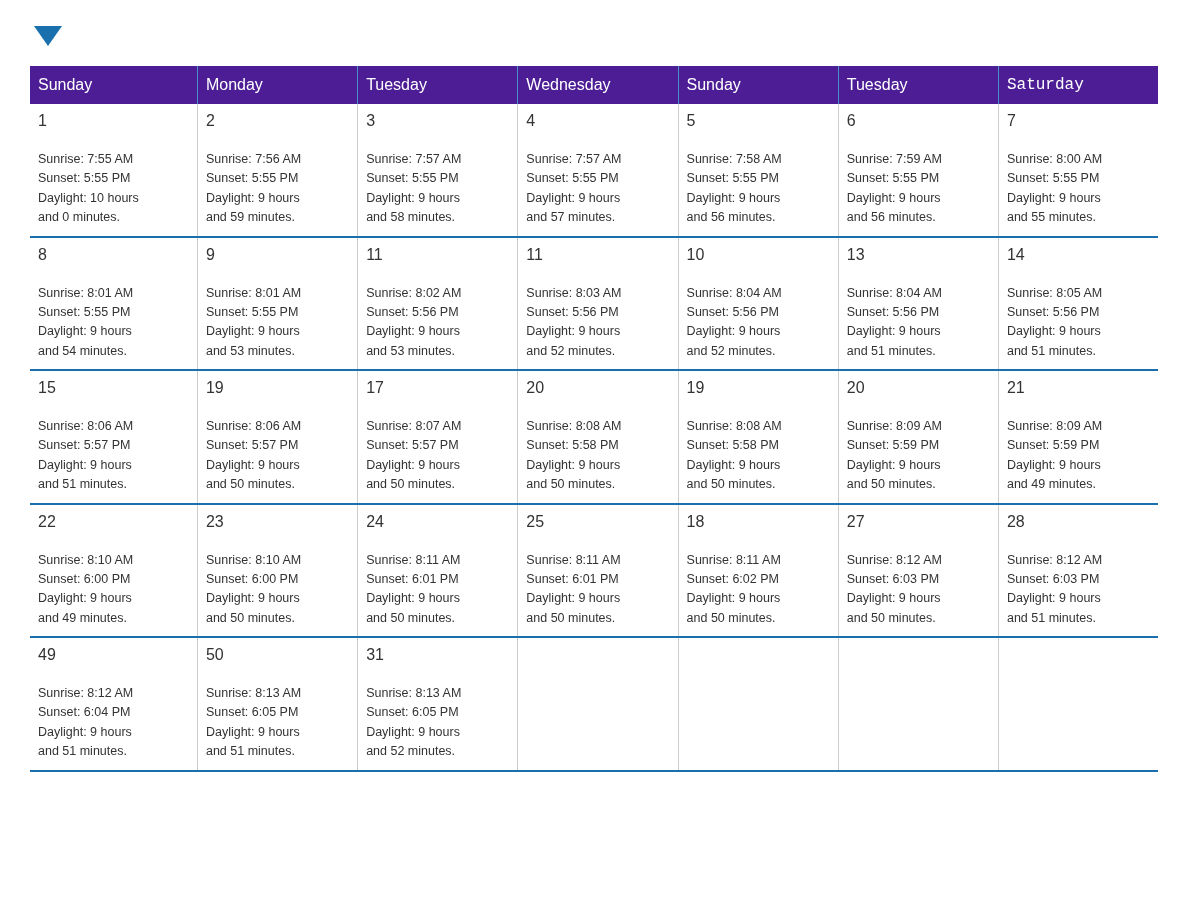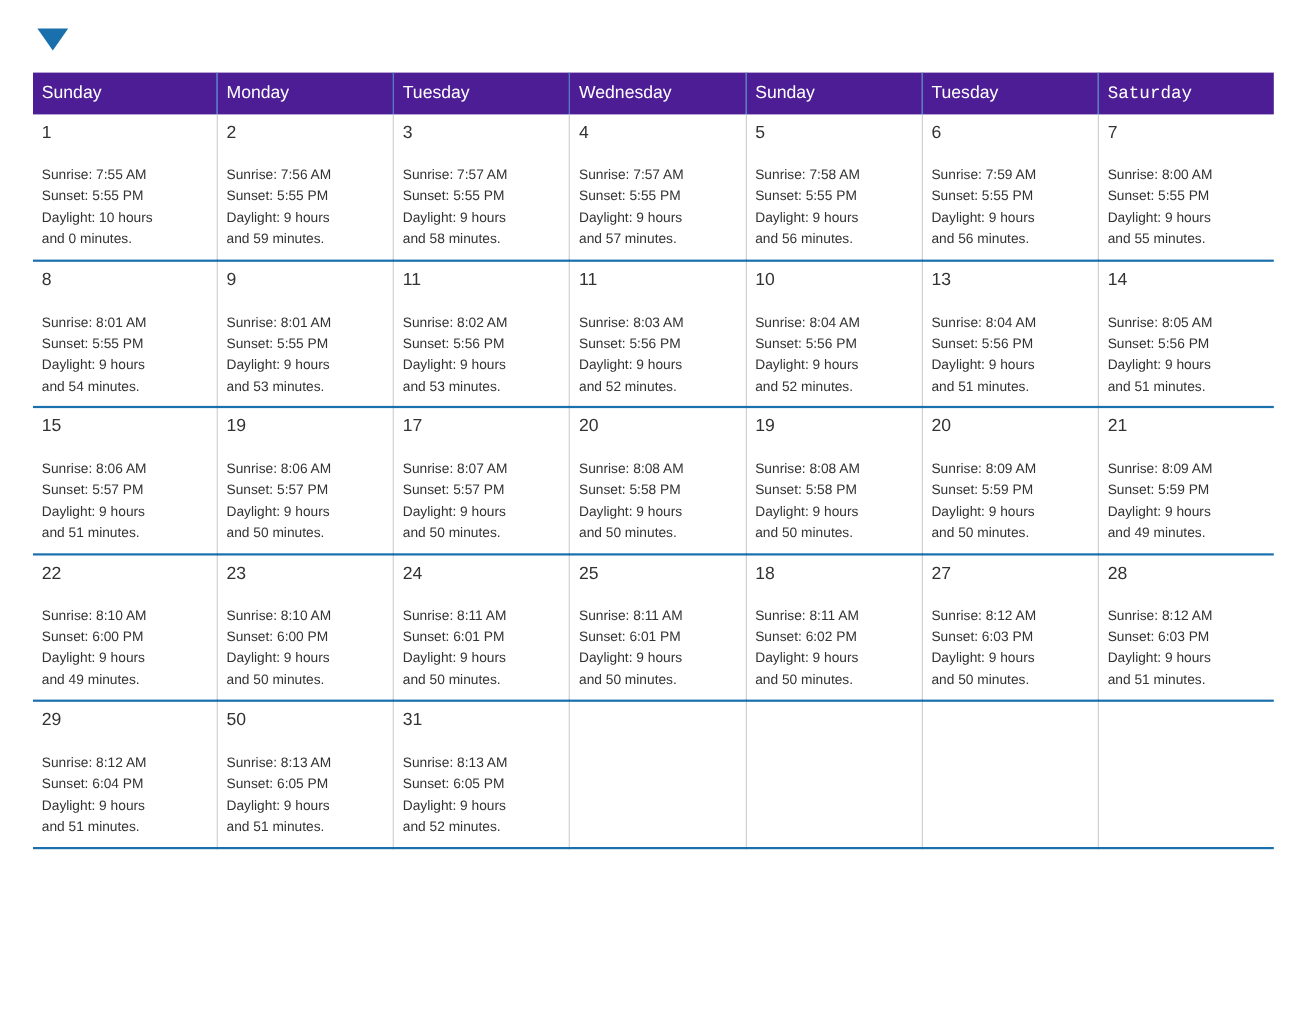--- a/index.html
+++ b/index.html
@@ -247,21 +247,21 @@
         <span class="day-number">27</span>
         <div class="day-info">Sunrise: 8:12 AM<br>Sunset: 6:03 PM<br>Daylight: 9 hours<br>and 50 minutes.</div>
       </td>
         <td>
         <span class="day-number">28</span>
         <div class="day-info">Sunrise: 8:12 AM<br>Sunset: 6:03 PM<br>Daylight: 9 hours<br>and 51 minutes.</div>
       </td>
       </tr>
       <tr>
         <td>
-        <span class="day-number">29</span>
+        <span class="day-number">49</span>
         <div class="day-info">Sunrise: 8:12 AM<br>Sunset: 6:04 PM<br>Daylight: 9 hours<br>and 51 minutes.</div>
       </td>
         <td>
         <span class="day-number">50</span>
         <div class="day-info">Sunrise: 8:13 AM<br>Sunset: 6:05 PM<br>Daylight: 9 hours<br>and 51 minutes.</div>
       </td>
         <td>
         <span class="day-number">31</span>
         <div class="day-info">Sunrise: 8:13 AM<br>Sunset: 6:05 PM<br>Daylight: 9 hours<br>and 52 minutes.</div>
       </td>

